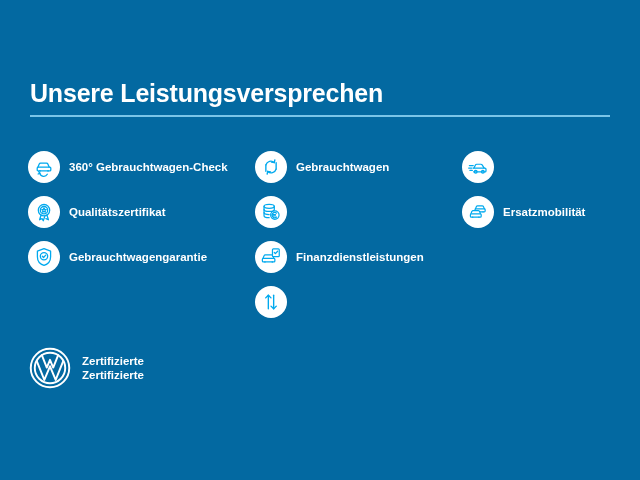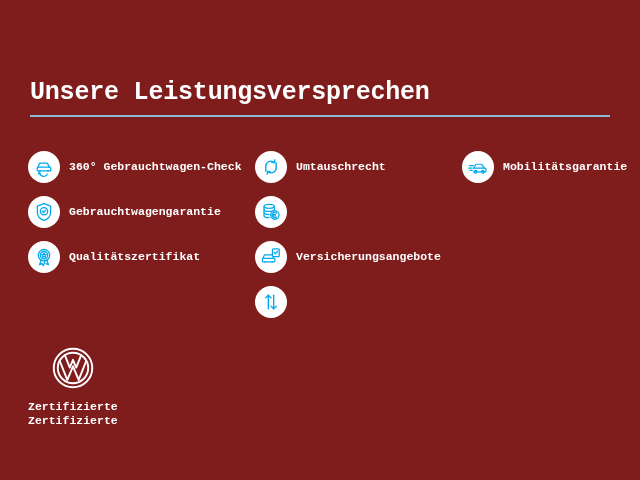--- a/index.html
+++ b/index.html
@@ -10,22 +10,21 @@
     width: 640px;
     height: 480px;
     background: #00a9ee;
     font-family: "Liberation Sans", sans-serif;
     overflow: hidden;
     position: relative;
   }
   .page {
     position: absolute;
     inset: 0;
-    background: #7f1d1d;
-    font-family: Liberation Mono, monospace;
+    background: #0369a1;
   }
 
   
   .title-block {
     position: absolute;
     left: 30px;
     top: 78px;
     width: 580px;
   }
   .title {
@@ -90,21 +89,20 @@
   }
 
   
   .logo-lockup {
     position: absolute;
     left: 28px;
     top: 346px;
     display: flex;
     align-items: center;
     gap: 10px;
-    flex-direction: column;
   }
   .vw-mark {
     flex: 0 0 auto;
     width: 44px;
     height: 44px;
   }
   .vw-mark svg { display: block; width: 44px; height: 44px; }
   .logo-text {
     font-size: 11.5px;
     font-weight: bold;
@@ -137,58 +135,58 @@
             <path d="M7.4 18.6a4.4 4.4 0 0 0 8.2 1.3"></path>
             <path d="M6 17l1.6 1.7L5.6 19.6" fill="none"></path>
           </svg>
         </span>
         <span class="feature-label">360° Gebrauchtwagen-Check</span>
       </div>
 
       <div class="feature">
         <span class="icon-circle">
           <svg viewBox="0 0 24 24" fill="none" stroke="#00a9ee" stroke-width="1.4" stroke-linecap="round" stroke-linejoin="round">
-            <path d="M12 2.9l7.2 2.7v6c0 4.6-3.1 8.2-7.2 9.5-4.1-1.3-7.2-4.9-7.2-9.5v-6z"></path>
-            <circle cx="12" cy="11.2" r="4"></circle>
-            <path d="M10.2 11.2l1.3 1.4 2.4-2.7"></path>
-          </svg>
-        </span>
-        <span class="feature-label">Gebrauchtwagengarantie</span>
-      </div>
-
-      <div class="feature">
-        <span class="icon-circle">
-          <svg viewBox="0 0 24 24" fill="none" stroke="#00a9ee" stroke-width="1.4" stroke-linecap="round" stroke-linejoin="round">
             <circle cx="12" cy="10" r="6.2"></circle>
             <circle cx="12" cy="10" r="4"></circle>
             <path d="M12 7.6l0.75 1.5 1.65 0.25-1.2 1.15 0.28 1.65L12 11.37l-1.48 0.78 0.28-1.65-1.2-1.15 1.65-0.25z"></path>
             <path d="M8.7 15.5l-1.5 5 2.7-1.3 1.3 2.3 1.6-4.6"></path>
             <path d="M15.3 15.5l1.5 5-2.7-1.3"></path>
           </svg>
         </span>
         <span class="feature-label">Qualitätszertifikat</span>
+      </div>
+
+      <div class="feature">
+        <span class="icon-circle">
+          <svg viewBox="0 0 24 24" fill="none" stroke="#00a9ee" stroke-width="1.4" stroke-linecap="round" stroke-linejoin="round">
+            <path d="M12 2.9l7.2 2.7v6c0 4.6-3.1 8.2-7.2 9.5-4.1-1.3-7.2-4.9-7.2-9.5v-6z"></path>
+            <circle cx="12" cy="11.2" r="4"></circle>
+            <path d="M10.2 11.2l1.3 1.4 2.4-2.7"></path>
+          </svg>
+        </span>
+        <span class="feature-label">Gebrauchtwagengarantie</span>
       </div>
 
 
     </div>
 
     <div class="col col-2">
 
       <div class="feature">
         <span class="icon-circle">
           <svg viewBox="0 0 24 24" fill="none" stroke="#00a9ee" stroke-width="1.5" stroke-linecap="round" stroke-linejoin="round">
             <path d="M15.6 7.1A5.6 5.6 0 0 0 6.5 9.6"></path>
             <path d="M16.2 4.2l-0.6 3.1-3.1-0.6"></path>
             <path d="M8.4 16.9a5.6 5.6 0 0 0 9.1-2.5"></path>
             <path d="M7.8 19.8l0.6-3.1 3.1 0.6"></path>
             <path d="M6.4 9.7v6.9"></path>
             <path d="M17.6 14.3V7.4"></path>
           </svg>
         </span>
-        <span class="feature-label">Umtauschrecht</span>
+        <span class="feature-label">Gebrauchtwagen</span>
       </div>
 
       <div class="feature">
         <span class="icon-circle">
           <svg viewBox="0 0 24 24" fill="none" stroke="#00a9ee" stroke-width="1.35" stroke-linecap="round" stroke-linejoin="round">
             <ellipse cx="10" cy="5.8" rx="5.6" ry="2.2"></ellipse>
             <path d="M4.4 5.8v3.4c0 1.2 2.5 2.2 5.6 2.2s5.6-1 5.6-2.2V5.8"></path>
             <path d="M4.4 9.2v3.4c0 1.2 2.5 2.2 5.6 2.2"></path>
             <path d="M4.4 12.6V16c0 1.2 2.5 2.2 5.6 2.2"></path>
             <circle cx="16.2" cy="15.4" r="4.6" fill="#ffffff"></circle>
@@ -203,21 +201,21 @@
         <span class="icon-circle">
           <svg viewBox="0 0 24 24" fill="none" stroke="#00a9ee" stroke-width="1.35" stroke-linecap="round" stroke-linejoin="round">
             <path d="M3.2 13.6l1.3-3.1a1.5 1.5 0 0 1 1.4-0.9h6.6a1.5 1.5 0 0 1 1.4 0.9l1.3 3.1"></path>
             <rect x="2.6" y="13.5" width="13.6" height="3.9" rx="1"></rect>
             <circle cx="5.4" cy="17.4" r="0.85" fill="#00a9ee" stroke="none"></circle>
             <circle cx="13.4" cy="17.4" r="0.85" fill="#00a9ee" stroke="none"></circle>
             <rect x="13.6" y="3.2" width="7.4" height="8.4" rx="1" fill="#ffffff"></rect>
             <path d="M15.6 7.1l1.2 1.3 2.4-2.7"></path>
           </svg>
         </span>
-        <span class="feature-label">Versicherungsangebote</span>
+        <span class="feature-label">Finanzdienstleistungen</span>
       </div>
 
       <div class="feature">
         <span class="icon-circle">
           <svg viewBox="0 0 24 24" fill="none" stroke="#00a9ee" stroke-width="1.5" stroke-linecap="round" stroke-linejoin="round">
             <path d="M9.1 19.4V4.6"></path>
             <path d="M6.2 7.5l2.9-2.9 2.9 2.9"></path>
             <path d="M14.9 4.6v14.8"></path>
             <path d="M12 16.5l2.9 2.9 2.9-2.9"></path>
           </svg>
@@ -233,23 +231,37 @@
           <svg viewBox="0 0 24 24" fill="none" stroke="#00a9ee" stroke-width="1.35" stroke-linecap="round" stroke-linejoin="round">
             <path d="M7.6 13.2l1.6-3.3a1.6 1.6 0 0 1 1.4-0.9h4.6a1.6 1.6 0 0 1 1.3 0.7l2.2 3.5"></path>
             <path d="M6.6 13.1h12.9a1.2 1.2 0 0 1 1.2 1.2v2a1 1 0 0 1-1 1H7.2"></path>
             <circle cx="9.5" cy="17.3" r="1.5"></circle>
             <circle cx="17.3" cy="17.3" r="1.5"></circle>
             <path d="M2.6 10.4h4.2"></path>
             <path d="M1.8 13.1h3.4"></path>
             <path d="M3.2 15.8h2.6"></path>
           </svg>
         </span>
-        <span class="feature-label">Mobilitätsgarantie</span>
-      </div>
-
+      </div>
+
+      <div class="feature">
+        <span class="icon-circle">
+          <svg viewBox="0 0 24 24" fill="none" stroke="#00a9ee" stroke-width="1.3" stroke-linecap="round" stroke-linejoin="round">
+            <path d="M9.2 8.6l1.1-2.5a1.3 1.3 0 0 1 1.2-0.8h5.2a1.3 1.3 0 0 1 1.2 0.8l1.1 2.5"></path>
+            <rect x="8.8" y="8.5" width="11" height="3.3" rx="0.9"></rect>
+            <circle cx="11.1" cy="11.8" r="0.75" fill="#00a9ee" stroke="none"></circle>
+            <circle cx="17.5" cy="11.8" r="0.75" fill="#00a9ee" stroke="none"></circle>
+            <path d="M4.2 14.1l1.2-2.8a1.4 1.4 0 0 1 1.3-0.9h5.6a1.4 1.4 0 0 1 1.3 0.9l1.2 2.8" fill="#ffffff"></path>
+            <rect x="3.7" y="14" width="11.8" height="3.6" rx="1" fill="#ffffff"></rect>
+            <circle cx="6.2" cy="17.6" r="0.8" fill="#00a9ee" stroke="none"></circle>
+            <circle cx="13" cy="17.6" r="0.8" fill="#00a9ee" stroke="none"></circle>
+          </svg>
+        </span>
+        <span class="feature-label">Ersatzmobilität</span>
+      </div>
 
     </div>
 
   </div>
 
   <div class="logo-lockup">
     <span class="vw-mark">
       <svg viewBox="0 0 48 48" fill="none" stroke="#ffffff" stroke-width="2.1" stroke-linecap="round" stroke-linejoin="round">
         <circle cx="24" cy="24" r="21"></circle>
         <circle cx="24" cy="24" r="16.6"></circle>

